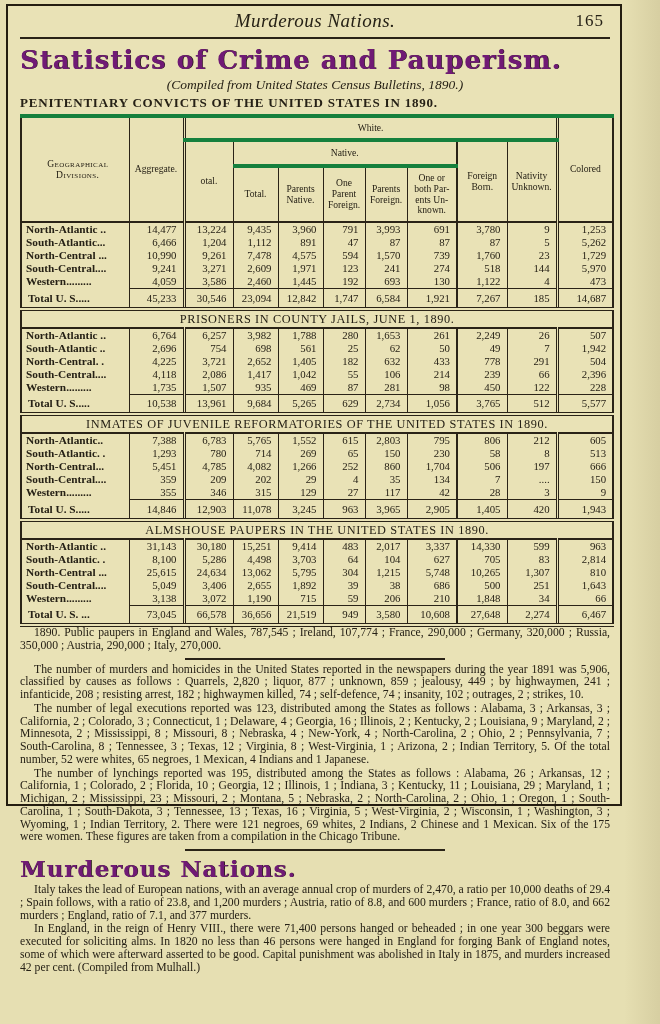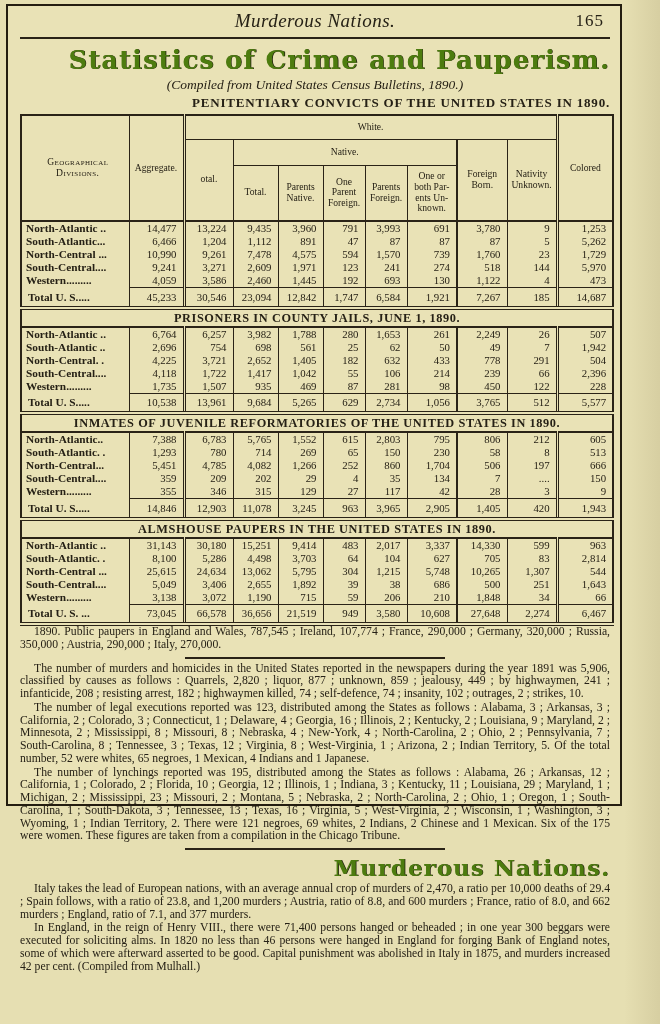--- a/index.html
+++ b/index.html
@@ -24,50 +24,50 @@
   .running-head{position:relative;height:24px;}
   .rh-title{
     position:absolute;left:0;right:0;text-align:center;
     font-style:italic;font-size:19px;letter-spacing:.5px;
   }
   .rh-page{position:absolute;right:6px;top:1px;font-size:17px;letter-spacing:1px;}
   .head-rule{border-top:2px solid #2a2317;margin:3px 0 0 0;}
 
   
   .blackletter{
-    text-align:right;font-family:"DejaVu Serif",serif;font-weight:bold;
-    letter-spacing:1px;color:#4d7c0f;
+    text-align:left;font-family:"DejaVu Serif",serif;font-weight:bold;
+    letter-spacing:1px;color:#701a75;
     text-shadow:.6px 0 0 #211c11;
     margin:0;
   }
   .main-title{font-size:26px;margin:6px 0 2px 0;}
   .mid-title{font-size:23px;margin:2px 0 2px 0;}
   .source-line{text-align:center;font-style:italic;font-size:13.5px;margin:1px 0;}
   .table-caption{
-    text-align:right;font-weight:bold;font-size:13px;letter-spacing:.8px;margin:2px 0 3px 0;
+    text-align:left;font-weight:bold;font-size:13px;letter-spacing:.8px;margin:2px 0 3px 0;
   }
   .sub-heading{
     text-align:center;font-weight:bold;font-size:13px;letter-spacing:1.6px;margin:6px 0 1px 0;
   }
   .short-rule{width:260px;border-top:2px solid #2a2317;margin:5px auto 4px auto;}
 
   
   table.census{
     width:100%;border-collapse:collapse;table-layout:fixed;
     border:2px solid #2a2317;
     font-size:10.5px;
   }
   .census th,.census td{
     border-left:1px solid #2a2317;border-right:1px solid #2a2317;
     padding:0 3px;box-sizing:border-box;
   }
   .census thead th{
     font-weight:normal;text-align:center;vertical-align:middle;
     font-size:9.6px;line-height:1.12;white-space:pre-line;
-    border-top:1px solid #15803d;border-bottom:1px solid #2a2317;
+    border-top:4px solid #15803d;border-bottom:1px solid #2a2317;
   }
   .census thead tr.h3 th{height:56px;}
   .census thead tr.h1 th{height:24px;}
   .census thead tr.h2 th{height:26px;}
   .census thead{border-bottom:2px solid #2a2317;}
   th.geo-h{font-variant:small-caps;letter-spacing:.4px;padding-left:8px;}
   .dbl{border-left:3px double #2a2317 !important;}
   .strongl{border-left:2px solid #2a2317 !important;}
   .census .row-label{
     text-align:left;font-weight:bold;font-size:11.3px;white-space:nowrap;
@@ -75,21 +75,21 @@
   }
   .census .num{text-align:right;padding-right:6px;font-size:10.8px;}
   .census tr.data-row th,.census tr.data-row td{height:13px;line-height:13px;}
   .census tr.total-row th,.census tr.total-row td{
     height:20px;vertical-align:bottom;line-height:17px;
     border-bottom:4px double #2a2317;
     padding-left:6px;
   }
   .census tr.total-row td{border-top:1px solid #2a2317;}
   .census tr.caption-row td{
-    text-align:center;font-weight:bold;font-size:12.3px;letter-spacing:.6px;
+    text-align:center;font-weight:normal;font-size:12.3px;letter-spacing:.6px;
     height:16px;line-height:16px;border-bottom:2px solid #2a2317;
   }
 
   
   .body-par{
     margin:0 0 1px 0;text-align:justify;
     font-size:11.7px;line-height:1.09;text-indent:14px;
   }
   .foreign-par{margin-top:0;}
 </style>
@@ -270,21 +270,21 @@
           <td class="num">182</td>
           <td class="num">632</td>
           <td class="num">433</td>
           <td class="num strongl">778</td>
           <td class="num">291</td>
           <td class="num dbl">504</td>
         </tr>
         <tr class="data-row">
           <th class="row-label">South-Central....</th>
           <td class="num">4,118</td>
-          <td class="num dbl">1,722</td>
+          <td class="num dbl">2,086</td>
           <td class="num">1,417</td>
           <td class="num">1,042</td>
           <td class="num">55</td>
           <td class="num">106</td>
           <td class="num">214</td>
           <td class="num strongl">239</td>
           <td class="num">66</td>
           <td class="num dbl">2,396</td>
         </tr>
         <tr class="data-row">
@@ -427,21 +427,21 @@
           <th class="row-label">North-Central ...</th>
           <td class="num">25,615</td>
           <td class="num dbl">24,634</td>
           <td class="num">13,062</td>
           <td class="num">5,795</td>
           <td class="num">304</td>
           <td class="num">1,215</td>
           <td class="num">5,748</td>
           <td class="num strongl">10,265</td>
           <td class="num">1,307</td>
-          <td class="num dbl">544</td>
+          <td class="num dbl">810</td>
         </tr>
         <tr class="data-row">
           <th class="row-label">South-Central....</th>
           <td class="num">5,049</td>
           <td class="num dbl">3,406</td>
           <td class="num">2,655</td>
           <td class="num">1,892</td>
           <td class="num">39</td>
           <td class="num">38</td>
           <td class="num">686</td>

